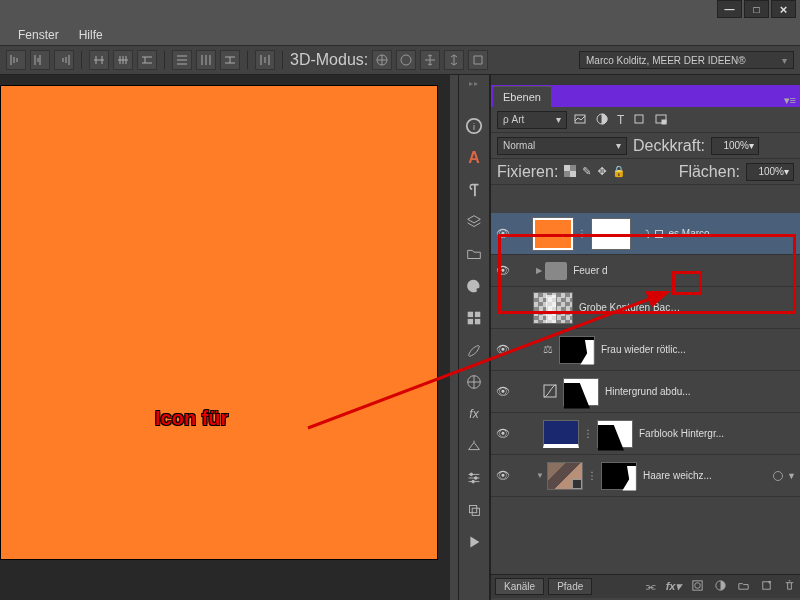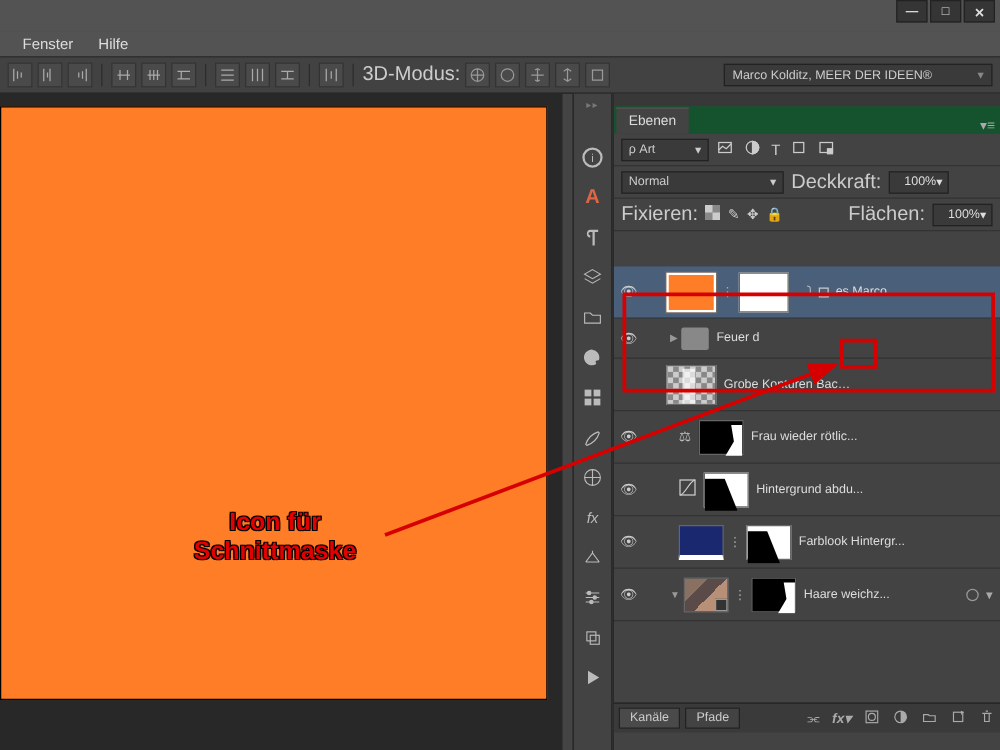--- a/index.html
+++ b/index.html
@@ -22,21 +22,21 @@
 
 .canvas-area { position:absolute; left:0; top:0; width:450px; height:525px; background:#282828; }
 .canvas { position:absolute; left:0; top:10px; width:438px; height:475px; background:#ff7d26; border:1px solid #000;}
 
 .tool-strip { position:absolute; left:458px; top:0; width:32px; height:525px; background:#434343; border-left:1px solid #222; border-right:1px solid #222; display:flex; flex-direction:column; align-items:center; padding-top:40px; gap:10px;}
 .tool-strip .dots{position:absolute; top:4px; color:#777; font-size:8px; letter-spacing:1px;}
 .strip-icon { width:22px; height:22px; display:flex; align-items:center; justify-content:center;}
 .strip-icon svg{width:18px;height:18px;}
 
 .panel-area { position:absolute; left:490px; top:0; right:0; bottom:0; background:#434343; border-left:1px solid #222;}
-.panel-tabs { height:22px; background:#14532d; display:flex; align-items:flex-end; padding-left:2px;}
+.panel-tabs { height:22px; background:#6d28d9; display:flex; align-items:flex-end; padding-left:2px;}
 .tab { padding:4px 10px; background:#434343; color:#ddd; font-size:11px; border-top:1px solid #555;}
 .panel-head-icons{margin-left:auto; display:flex; gap:2px; padding-right:4px; align-items:center;}
 
 .panel-row { height:26px; display:flex; align-items:center; padding:0 6px; gap:6px; border-bottom:1px solid #333;}
 .dd { flex:1; height:18px; background:#3a3a3a; border:1px solid #222; display:flex; align-items:center; justify-content:space-between; padding:0 5px; font-size:10px; color:#ccc;}
 .fld-label{font-size:16px; color:#ccc;}
 .fld-input{width:48px; height:18px; background:#3a3a3a; border:1px solid #222; display:flex; align-items:center; justify-content:flex-end; padding:0 4px; font-size:10px; color:#ddd;}
 .icon-row{display:flex; gap:8px; align-items:center;}
 .icon-row svg{width:14px;height:14px;}
 
@@ -60,28 +60,28 @@
 .lthumb.sil2{background:#fff;}
 .lthumb.sil2::after{content:"";position:absolute; left:0; top:4px; width:26px; height:26px; background:#000; clip-path:polygon(0 0, 60% 0, 100% 100%, 0 100%);}
 .lthumb.photo{background:linear-gradient(135deg,#8a7060 30%,#5a4a48 30%,#5a4a48 55%,#b89078 55%); }
 .link{color:#aaa; padding:0 4px; font-size:10px;}
 .lname{color:#ddd; font-size:10px; padding-left:6px; white-space:nowrap; overflow:hidden; text-overflow:ellipsis; max-width:110px;}
 .smartobj{position:absolute; bottom:0; right:0; width:10px; height:10px; background:#333; border:1px solid #999;}
 .clip-icon{color:#ccc; font-size:11px; padding:0 2px;}
 .layer-trail{margin-left:auto; display:flex; gap:4px; padding-right:4px; align-items:center; color:#aaa; font-size:9px;}
 .circ{width:10px;height:10px;border:1px solid #999;border-radius:50%;}
 
-.layers-footer { position:absolute; bottom:14px; left:0; right:0; height:24px; background:#3a3a3a; border-top:1px solid #222; display:flex; align-items:center; justify-content:flex-end; padding:0 4px; gap:10px;}
+.layers-footer { position:absolute; bottom:2px; left:0; right:0; height:24px; background:#3a3a3a; border-top:1px solid #222; display:flex; align-items:center; justify-content:flex-end; padding:0 4px; gap:10px;}
 .layers-footer svg{width:13px;height:13px;}
 .bt-tabs{position:absolute; left:4px; display:flex; gap:4px;}
 .bt-tab{padding:2px 8px; background:#434343; font-size:10px; border:1px solid #222;}
 .bt-tab.act{background:#4a4a4a;}
 
 .highlight-box{position:absolute; border:3px solid #d60000; pointer-events:none;}
-.annotation{position:absolute; color:#e20000; font-weight:bold; font-size:20px; text-align:center; text-shadow:-1px -1px 0 #000, 1px -1px 0 #000,-1px 1px 0 #000,1px 1px 0 #000; line-height:1.15;}
+.annotation{position:absolute; color:#e20000; font-weight:bold; font-size:20px; text-shadow:-1px -1px 0 #000, 1px -1px 0 #000,-1px 1px 0 #000,1px 1px 0 #000; line-height:1.15;}
 .arrow-line{position:absolute; pointer-events:none;}
 </style>
 </head>
 <body>
 
 <div class="titlebar">
   <div class="winbtn">—</div>
   <div class="winbtn">□</div>
   <div class="winbtn close">×</div>
 </div>
@@ -424,14 +424,14 @@
 <div class="highlight-box" style="left:672px; top:271px; width:30px; height:24px;"></div>
 <svg class="arrow-line" style="left:0;top:0;width:800px;height:600px;">
   <defs>
       <marker id="ah" markerWidth="8" markerHeight="8" refX="7" refY="3" orient="auto">
         <path d="M0 0L8 3L0 6z" fill="#d60000"></path>
       </marker>
     </defs>
   <line x1="308" y1="428" x2="668" y2="292" stroke="#d60000" stroke-width="3" marker-end="url(#ah)"></line>
 </svg>
 <div class="annotation" style="left:155px; top:407px;">
-  <span>Icon für</span><br><span>Schnittmaske</span>
+  <span>Icon für</span><br>
 </div>
 
 </body></html>

